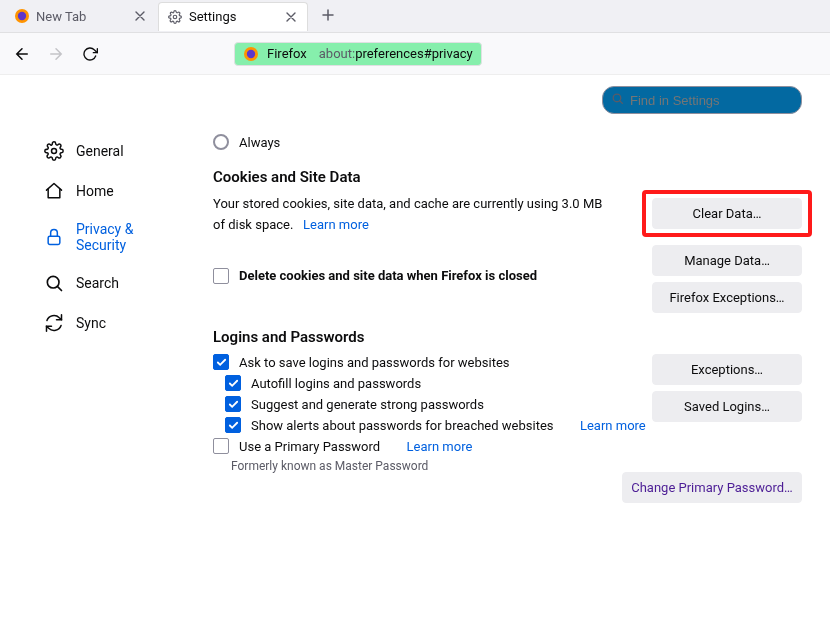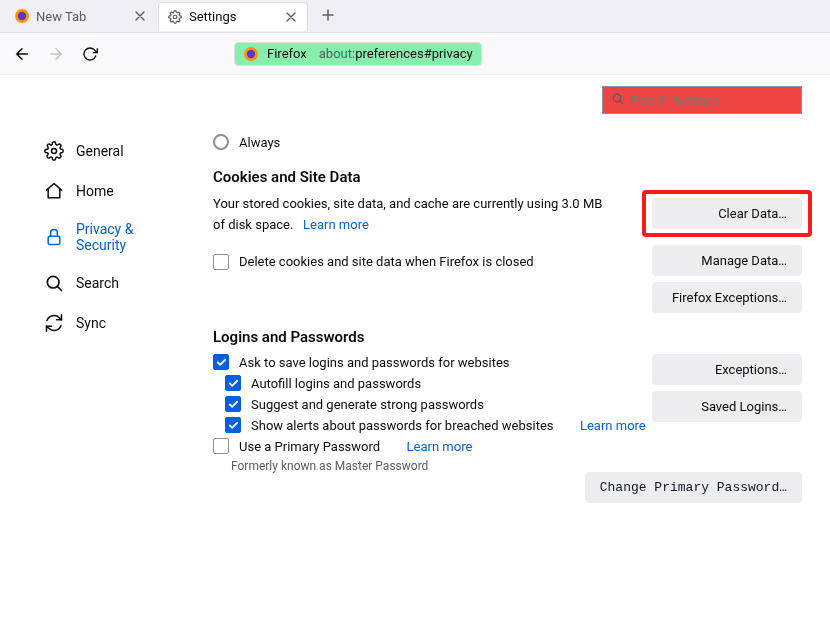--- a/index.html
+++ b/index.html
@@ -89,26 +89,26 @@
   
   .search-wrap {
     position:absolute;
     top: 86px;
     right: 28px;
   }
   .search-box {
     width: 200px;
     height: 28px;
     border:1px solid #8f8f9d;
-    border-radius:0;
+    border-radius:12px;
     display:flex; align-items:center;
     padding:8px 8px;
     gap:6px;
     color:#5b5b66;
-    background:#ef4444;
+    background:#0369a1;
   }
   .search-box input {
     border:none; outline:none; flex:1;
     font-size:13px;
     background:transparent;
   }
 
   
   .sidebar {
     width: 195px;
@@ -152,29 +152,29 @@
   .checkbox.checked svg { display:block; }
   .checkbox svg { display:none; }
 
   .btn-col {
     position:absolute;
     right:0; top:0;
     display:flex; flex-direction:column; gap:6px;
   }
   .btn {
     min-width: 150px;
-    padding: 7px 14px;
+    padding: 7px 5px;
     background:#ededf0;
     border:1px solid #ededf0;
     border-radius:4px;
     font-size:13px;
-    text-align:right;
+    text-align:center;
     color:#0c0c0d;
   }
-  .btn.disabled { color:#0f172a;font-family:Liberation Mono, monospace; }
+  .btn.disabled { color:#4c1d95; }
 
   .highlight-ring {
     position:absolute;
     border:4px solid #ff1a1a;
     border-radius:4px;
     pointer-events:none;
   }
 
   .note { color:#5b5b66; font-size:12px; margin-left:18px; margin-top:4px; }
 
@@ -321,21 +321,21 @@
       <span class="radio"></span>
       <span>Always</span>
     </div>
 
     <div class="section-title">Cookies and Site Data</div>
     <div class="section" style="min-height:100px;">
       <div class="desc">
         <span>Your stored cookies, site data, and cache are currently using 3.0 MB of disk space.</span>&nbsp;&nbsp;
         <span class="link">Learn more</span>
       </div>
-      <div class="check-row" style="margin-top:18px;">
+      <div class="check-row" style="margin-top:32px;font-weight:bold;">
         <span class="checkbox"></span>
         <span>Delete cookies and site data when Firefox is closed</span>
       </div>
 
       <div class="btn-col" style="top:4px;">
         <div style="position:relative;">
           <div class="btn">Clear Data…</div>
           <div class="highlight-ring" style="top:-8px; left:-10px; right:-10px; bottom:-8px;"></div>
         </div>
         <div class="btn" style="margin-top:10px;">Manage Data…</div>

